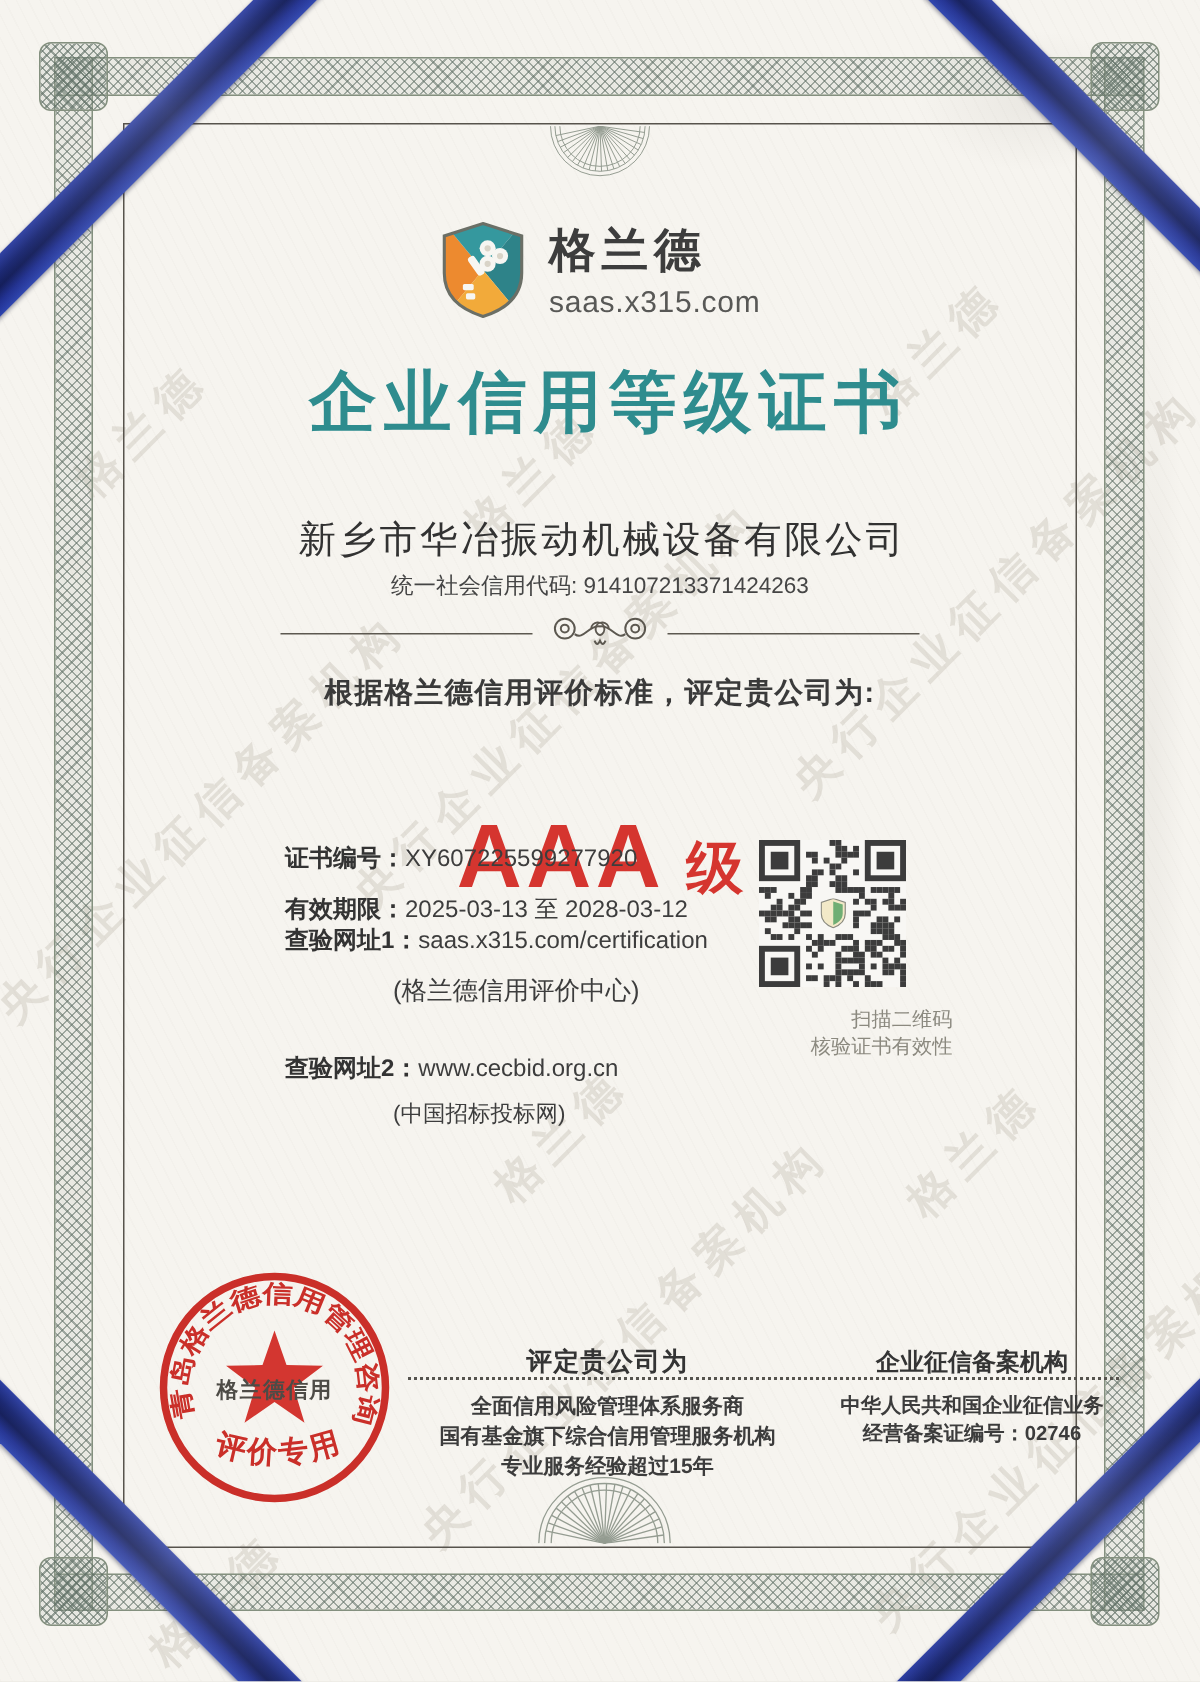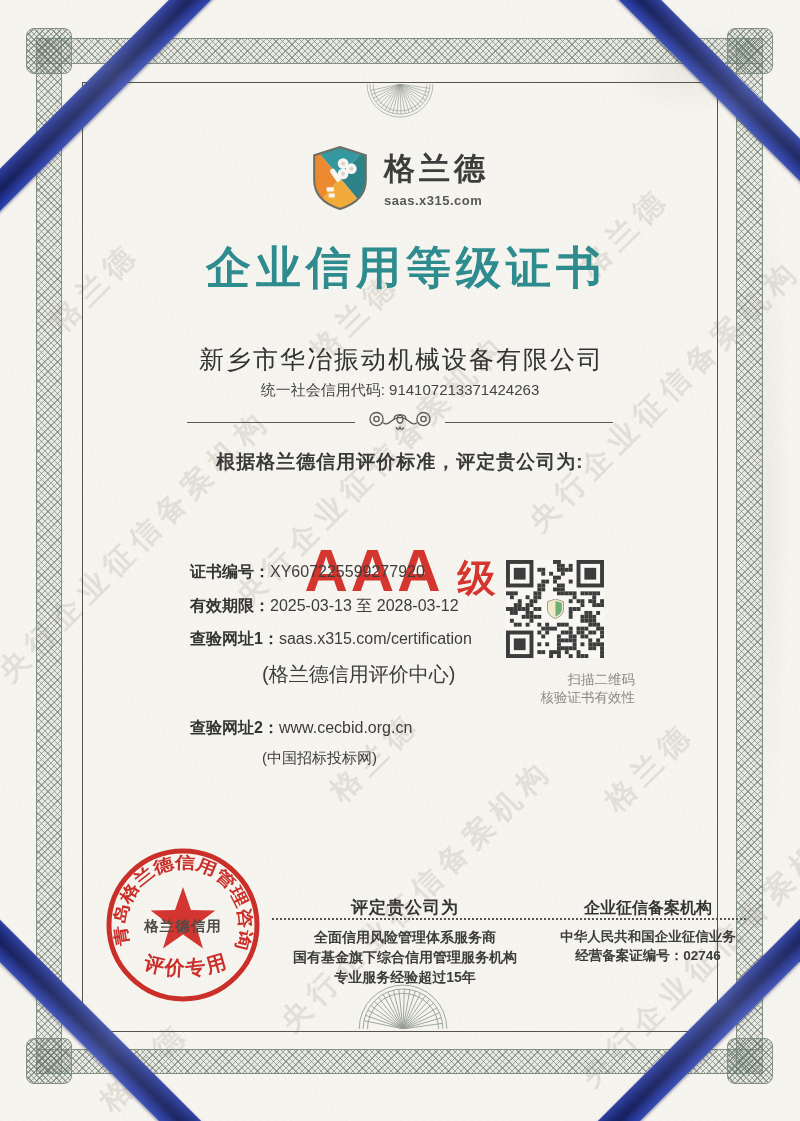--- a/index.html
+++ b/index.html
@@ -47,36 +47,36 @@
     box-shadow:0 1px 3px rgba(20,25,60,.45);}
   .rb-tl{left:-175px;top:80px;transform:rotate(-45deg);}
   .rb-tr{left:450px;top:65px;transform:rotate(45deg);}
   .rb-br{left:442px;top:1013px;transform:rotate(-45deg);}
   .rb-bl{left:-183px;top:1013px;transform:rotate(45deg);}
   
   .content{position:absolute;inset:0;z-index:6;}
   .logo-row{position:absolute;left:0;right:0;top:146px;display:flex;justify-content:center;align-items:center;gap:15px;}
   .brand-col{display:flex;flex-direction:column;align-items:flex-start;}
   .brand{font-size:31px;font-weight:600;color:#3d3d3d;letter-spacing:4px;}
-  .brand-site{font-size:13px;color:#585856;margin-top:3px;letter-spacing:.5px;font-weight:bold;}
+  .brand-site{font-size:20px;color:#585856;margin-top:3px;letter-spacing:.5px;}
   .title{position:absolute;left:12px;right:0;top:238px;text-align:center;
     font-size:45px;font-weight:800;color:#2e8c8e;letter-spacing:5px;}
   .company{position:absolute;left:3px;right:0;top:343px;text-align:center;
     font-size:25px;font-weight:400;color:#323232;letter-spacing:2px;}
   .credit-code{position:absolute;left:0;right:0;top:381px;text-align:center;font-size:15px;color:#454545;}
   .divider{position:absolute;left:0;right:0;top:408px;display:flex;justify-content:center;align-items:center;gap:12px;}
   .divider .line{width:168px;height:0;border-top:1.4px solid #5c5850;}
   .statement{position:absolute;left:0;right:0;top:449px;text-align:center;font-size:19px;font-weight:700;color:#3a3a3a;letter-spacing:1px;}
   .rating{position:absolute;left:0;right:0;top:508px;text-align:center;color:#d5352f;margin-top:28px;}
   .rating .grade{font-size:60px;font-weight:900;letter-spacing:3px;}
   .rating .suffix{font-size:38px;font-weight:700;margin-left:14px;}
   .details{position:absolute;left:190px;top:562px;font-size:16px;color:#3d3d3d;}
   .details .row{white-space:nowrap;}
   .details .lab{font-weight:700;color:#333;}
-  .d2{margin-top:13px;} .d3{margin-top:12px;} .dn1{margin-top:11px;margin-left:72px;font-size:20px;}
+  .d2{margin-top:13px;} .d3{margin-top:0;} .dn1{margin-top:11px;margin-left:72px;font-size:17px;}
   .d4{margin-top:30px;} .dn2{margin-top:10px;margin-left:72px;font-size:15px;}
   .qr-wrap{position:absolute;left:506px;top:560px;width:98px;height:98px;background:#f8f7f4;}
   .qr-logo{position:absolute;left:41px;top:39px;width:17px;height:20px;}
   .qr-caption{position:absolute;left:475px;top:671px;width:160px;text-align:right;
     font-size:13.5px;color:#8b897f;line-height:18px;}
   
   .stamp{position:absolute;left:103px;top:845px;width:160px;height:160px;z-index:8;opacity:.95;}
   
   .foot-head-center{position:absolute;left:280px;top:896px;width:250px;text-align:center;
     font-size:17px;font-weight:800;color:#343434;letter-spacing:1px;}

